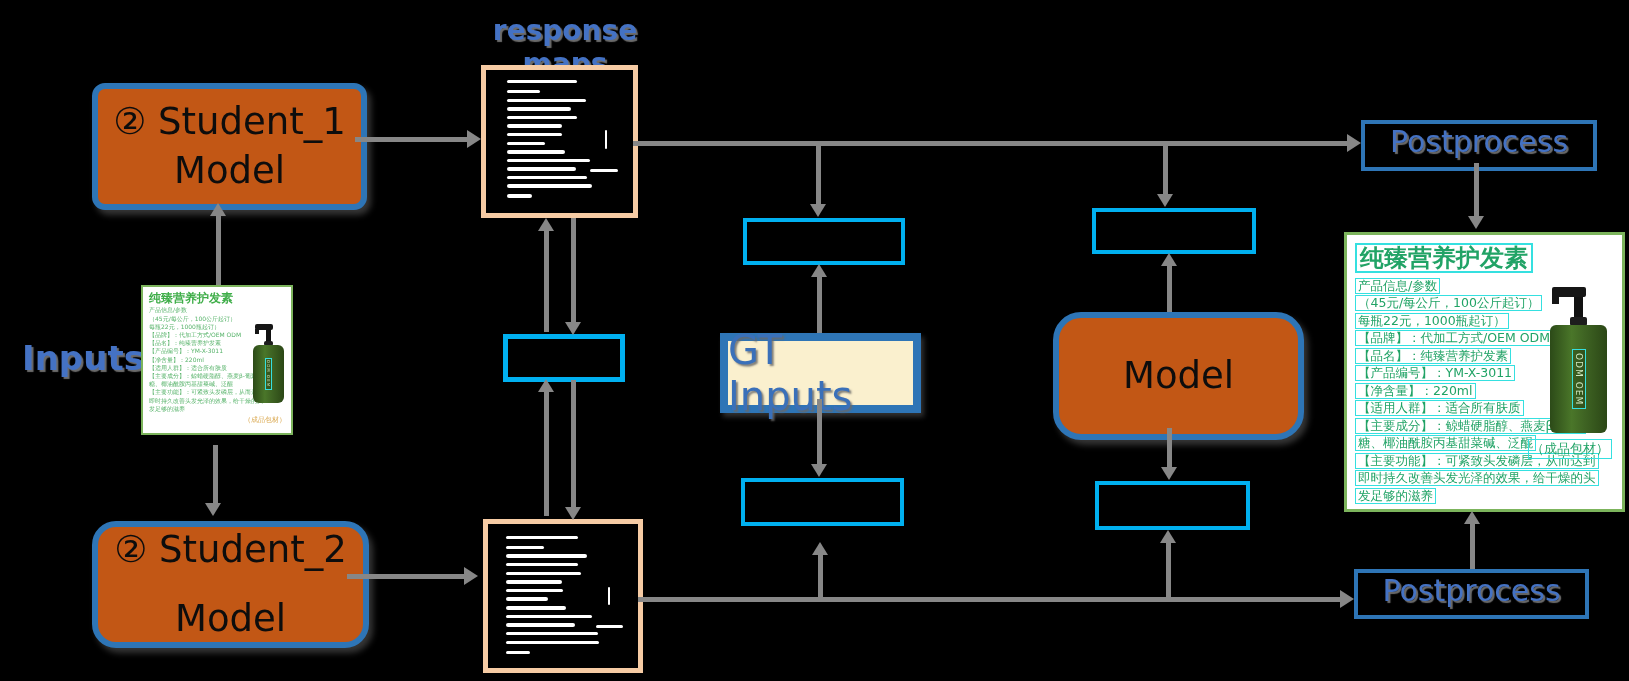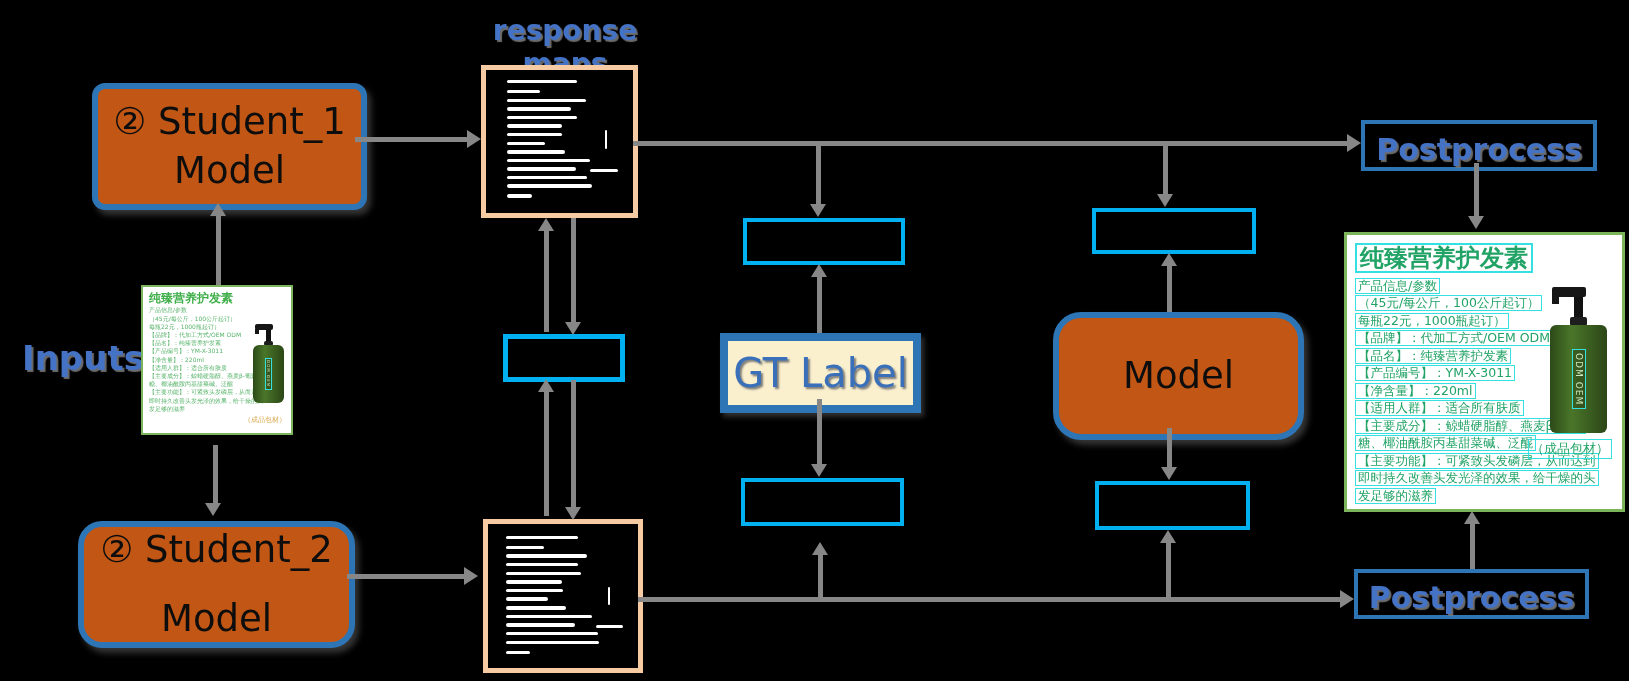--- a/index.html
+++ b/index.html
@@ -26,22 +26,22 @@
   .gt-box{
     position:absolute;background:var(--gt_fill_cream,#FAF0CE);
     border:8px solid var(--model_border_blue,#2E75B6);
     display:flex;align-items:center;justify-content:center;
     color:#3a70b9;font-size:40px;font-weight:500;
     text-shadow:2px 2px 2px rgba(105,105,105,.85);
     box-shadow:3px 4px 5px rgba(120,120,120,.4);
   }
   .pp-box{
     position:absolute;border:4px solid var(--model_border_blue,#2E75B6);background:transparent;
-    display:flex;align-items:flex-end;justify-content:center;
-    color:var(--label_blue,#4472C4);font-size:30px;font-weight:bold;
+    display:flex;align-items:flex-start;justify-content:center;
+    color:var(--label_blue,#4472C4);font-size:30px;font-weight:normal;
     text-shadow:2px 2px 1px rgba(120,120,120,.9);
   }
   .float-label{
     position:absolute;color:var(--label_blue,#4472C4);font-weight:bold;
     text-shadow:2px 2px 1px rgba(120,120,120,.9);
   }
   
   .resp-map{
     position:absolute;background:#000;border:5px solid var(--map_border_peach,#F6CBA4);
   }
@@ -112,30 +112,30 @@
 
 <div id="canvas">
 
   <div class="float-label" style="left:455px;top:14px;width:220px;text-align:center;font-size:28px;">response maps</div>
   <div class="float-label" style="left:22px;top:338px;font-size:34px;">Inputs</div>
 
   <div class="model-box" style="left:92px;top:83px;width:263px;height:115px;border-radius:13px;">
     <div>② Student_1</div>
     <div>Model</div>
   </div>
-  <div class="model-box" style="left:78px;top:521px;width:265px;height:115px;gap:20px;">
+  <div class="model-box" style="left:92px;top:521px;width:265px;height:115px;gap:20px;">
     <div>② Student_2</div>
     <div>Model</div>
   </div>
   <div class="model-box" style="left:1053px;top:312px;width:239px;height:116px;border-radius:28px;">
     <div>Model</div>
   </div>
 
   <div class="gt-box" style="left:720px;top:333px;width:185px;height:64px;">
-    <span>GT Label</span>
+    <span>GT Inputs</span>
   </div>
 
   <div class="cyan-box" style="left:503px;top:334px;width:112px;height:38px;border-width:5px;"></div>
   <div class="cyan-box" style="left:743px;top:218px;width:154px;height:39px;"></div>
   <div class="cyan-box" style="left:741px;top:478px;width:155px;height:40px;"></div>
   <div class="cyan-box" style="left:1092px;top:208px;width:156px;height:38px;"></div>
   <div class="cyan-box" style="left:1095px;top:481px;width:147px;height:41px;"></div>
 
   <div class="pp-box" style="left:1361px;top:120px;width:228px;height:43px;">
     <span>Postprocess</span>

